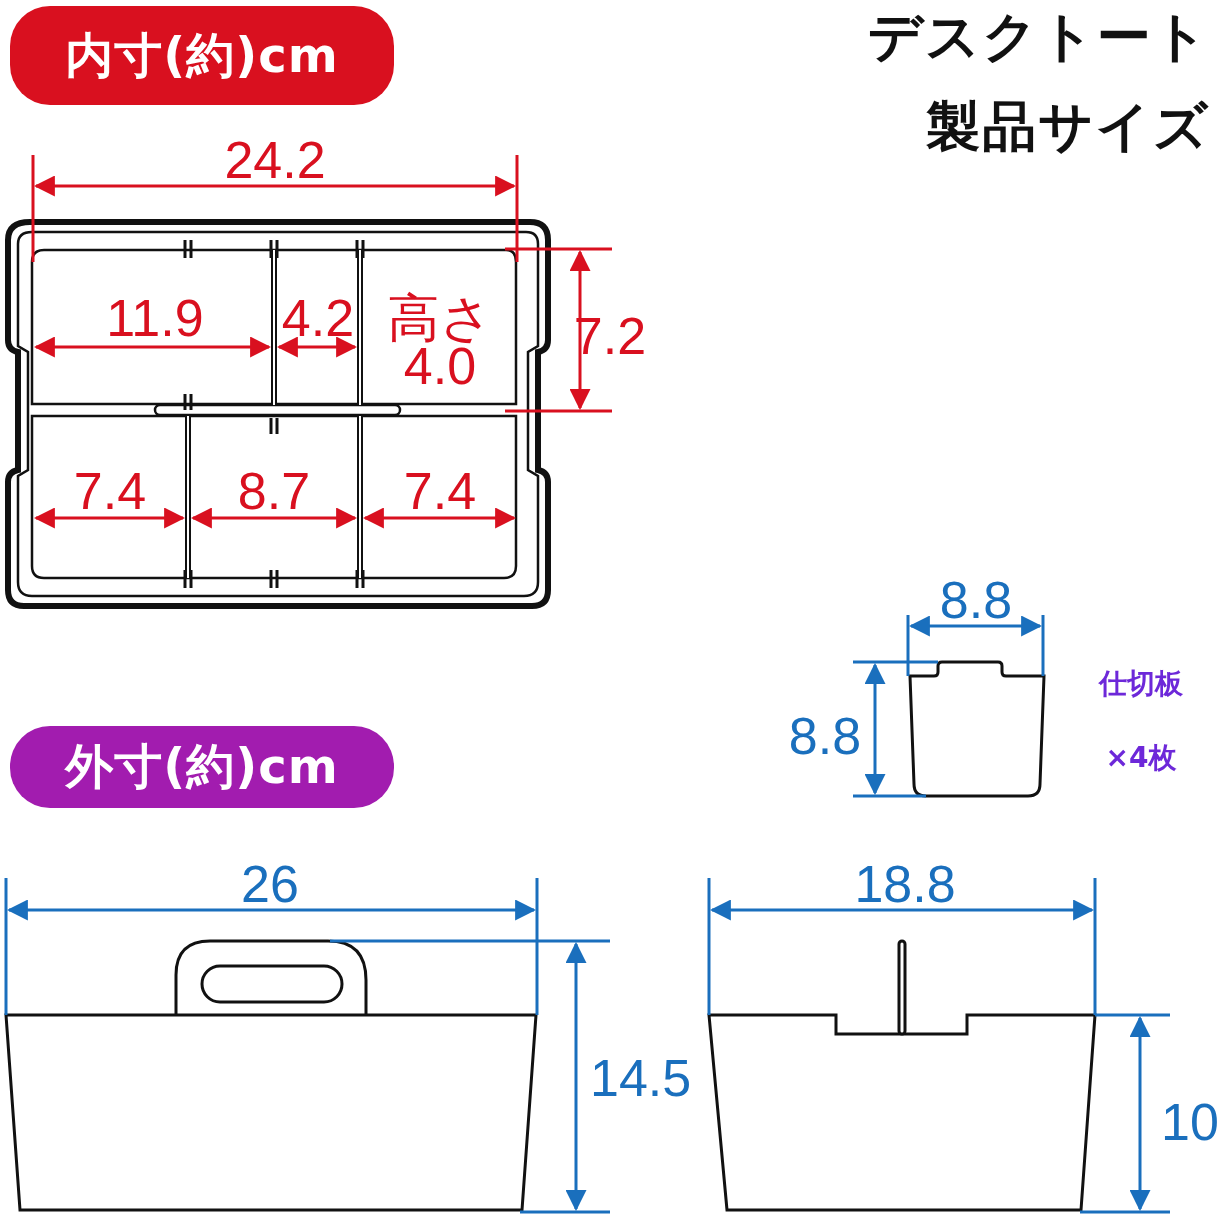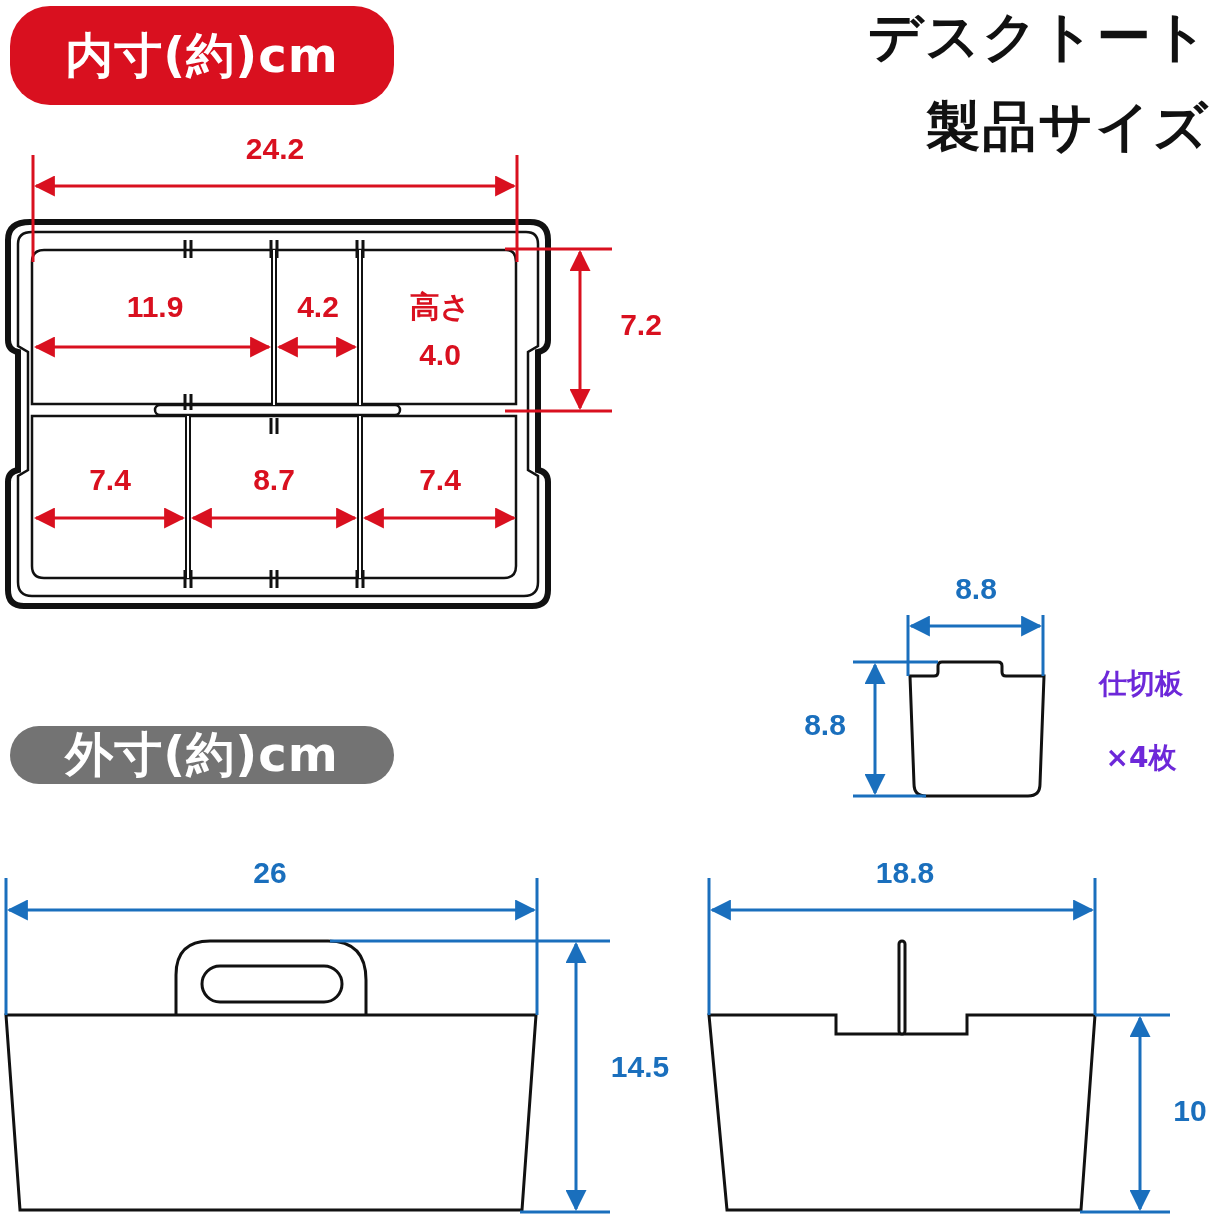--- a/index.html
+++ b/index.html
@@ -1,24 +1,24 @@
 <!DOCTYPE html>
 <html><head>
 <meta charset="utf-8">
 <style>
   html, body { margin:0; padding:0; background:#ffffff; }
   body { width:1218px; height:1219px; position:relative; overflow:hidden; font-family:"DejaVu Sans", sans-serif; }
   .pill { position:absolute; border-radius:40px; color:#fff; font-size:48px; font-weight:bold; display:flex; align-items:center; justify-content:center; letter-spacing:1px; }
   .pill.inner { left:10px; top:6px; width:384px; height:99px; background:#d9101f; }
-  .pill.outer { left:10px; top:726px; width:384px; height:58px; background:#737373; }
+  .pill.outer { left:10px; top:726px; width:384px; height:82px; background:#a21caf; }
   .title { position:absolute; right:8px; font-weight:bold; font-size:54px; color:#111; text-align:right; line-height:1; letter-spacing:2px; }
   .title.l1 { top:10px; }
   .title.l2 { top:100px; }
   svg.diagram { position:absolute; left:0; top:0; }
-  .lbl { position:absolute; font-family:"Liberation Sans", sans-serif; font-size:30px; line-height:1; text-align:center;font-weight:bold; }
+  .lbl { position:absolute; font-family:"Liberation Sans", sans-serif; font-size:52px; line-height:1; text-align:center; }
   .red { color:#d9101f; }
   .blue { color:#1a6fbd; }
   .black { color:#6d28d9; font-family:"DejaVu Sans", sans-serif; font-weight:bold; font-size:28px; }
 </style>
 </head>
 <body>
 
 <div class="pill inner">内寸(約)cm</div>
 <div class="pill outer">外寸(約)cm</div>
 
@@ -124,21 +124,21 @@
     <line x1="1080" y1="1212" x2="1170" y2="1212"></line>
     <line x1="1140" y1="1018" x2="1140" y2="1209" marker-start="url(#ab)" marker-end="url(#ab)"></line>
   </g>
 </svg>
 
 <div class="lbl red" style="left:215px;top:134px;width:120px;">24.2</div>
 <div class="lbl red" style="left:95px;top:292px;width:120px;">11.9</div>
 <div class="lbl red" style="left:280px;top:292px;width:76px;">4.2</div>
 <div class="lbl red" style="left:380px;top:292px;width:120px;">高さ</div>
 <div class="lbl red" style="left:380px;top:340px;width:120px;">4.0</div>
-<div class="lbl red" style="left:596px;top:310px;width:90px;">7.2</div>
+<div class="lbl red" style="left:565px;top:310px;width:90px;">7.2</div>
 <div class="lbl red" style="left:50px;top:465px;width:120px;">7.4</div>
 <div class="lbl red" style="left:214px;top:465px;width:120px;">8.7</div>
 <div class="lbl red" style="left:380px;top:465px;width:120px;">7.4</div>
 
 <div class="lbl blue" style="left:916px;top:574px;width:120px;">8.8</div>
 <div class="lbl blue" style="left:780px;top:710px;width:90px;">8.8</div>
 <div class="lbl black" style="left:1066px;top:670px;width:150px;">仕切板</div>
 <div class="lbl black" style="left:1066px;top:744px;width:150px;">×4枚</div>
 
 <div class="lbl blue" style="left:210px;top:858px;width:120px;">26</div>

